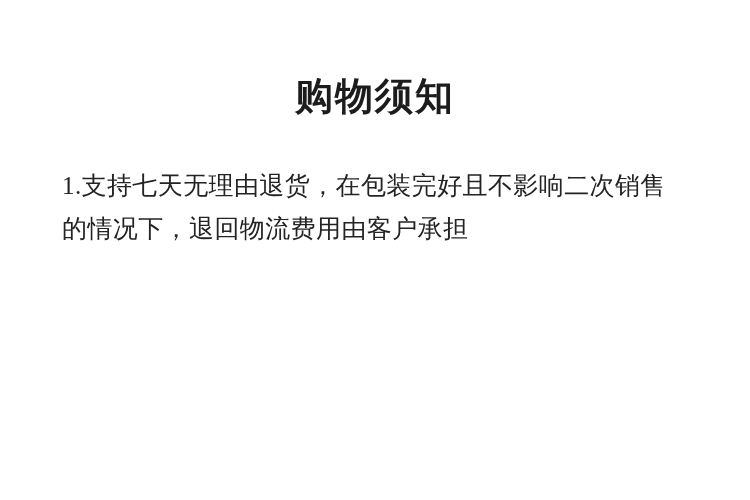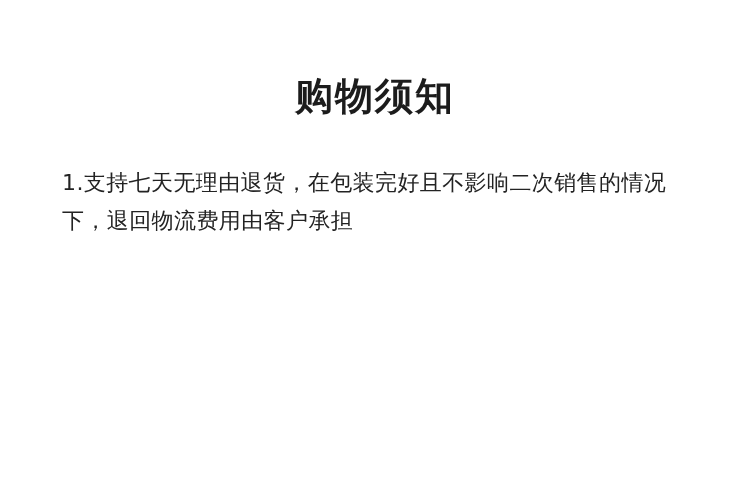--- a/index.html
+++ b/index.html
@@ -14,36 +14,37 @@
     color: #2b2b2b;
     overflow: hidden;
   }
   .page {
     width: 750px;
     height: 500px;
     box-sizing: border-box;
     padding: 62px 62px 0 62px;
     display: flex;
     flex-direction: column;
+    font-family: Liberation Serif, serif;
   }
   .title {
     text-align: center;
     font-size: 38px;
     font-weight: 700;
     letter-spacing: 2px;
     color: #1c1c1c;
     margin: 0;
     padding-top: 12px;
     line-height: 1.2;
   }
   .body {
     margin-top: 44px;
   }
   .para {
-    font-size: 22px;
+    font-size: 25px;
     line-height: 1.75;
     color: #232323;
     letter-spacing: 0.4px;
     margin: 0 0 30px 0;
     text-align: left;
   }
   .para:last-child {
     margin-bottom: 0;
   }
 </style>

